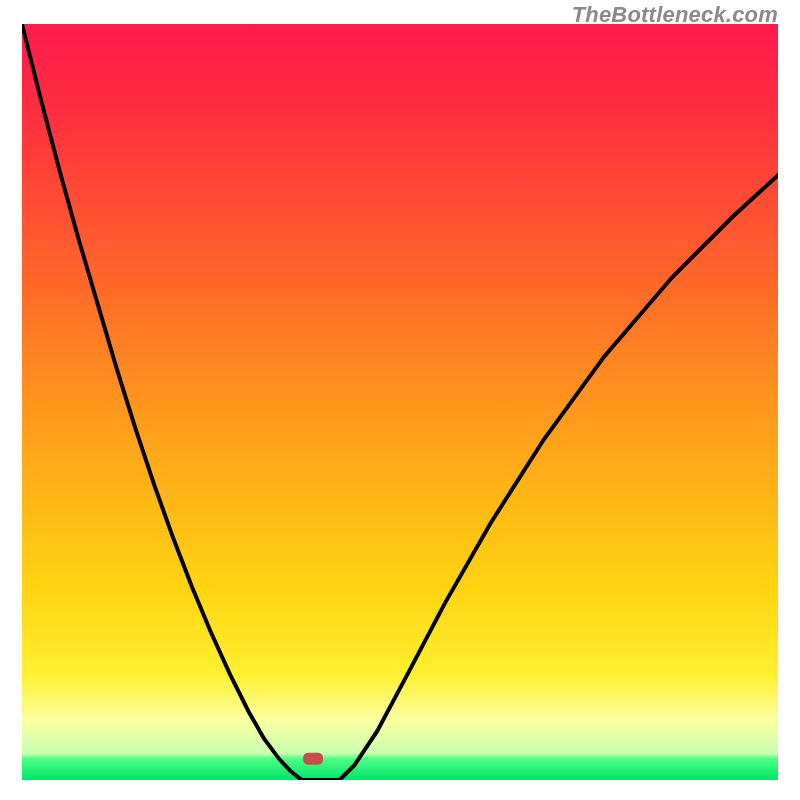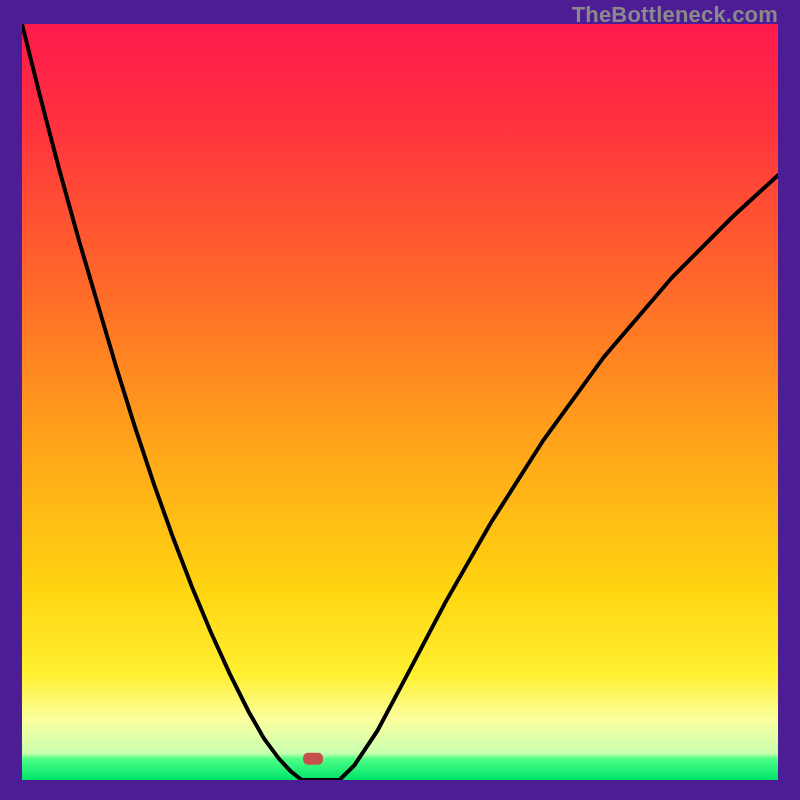--- a/index.html
+++ b/index.html
@@ -9,21 +9,22 @@
     height: 800px;
     background: #000000;
     overflow: hidden;
   }
   .frame {
     position: absolute;
     top: 0;
     left: 0;
     width: 800px;
     height: 800px;
-    background: #4c1d95;
+    background: #ffffff;
+    font-style: italic;
   }
   .watermark {
     position: absolute;
     top: 2px;
     right: 22px;
     font-family: Arial, Helvetica, sans-serif;
     font-size: 22px;
     font-weight: 600;
     color: #8a8a8a;
     letter-spacing: 0.2px;

